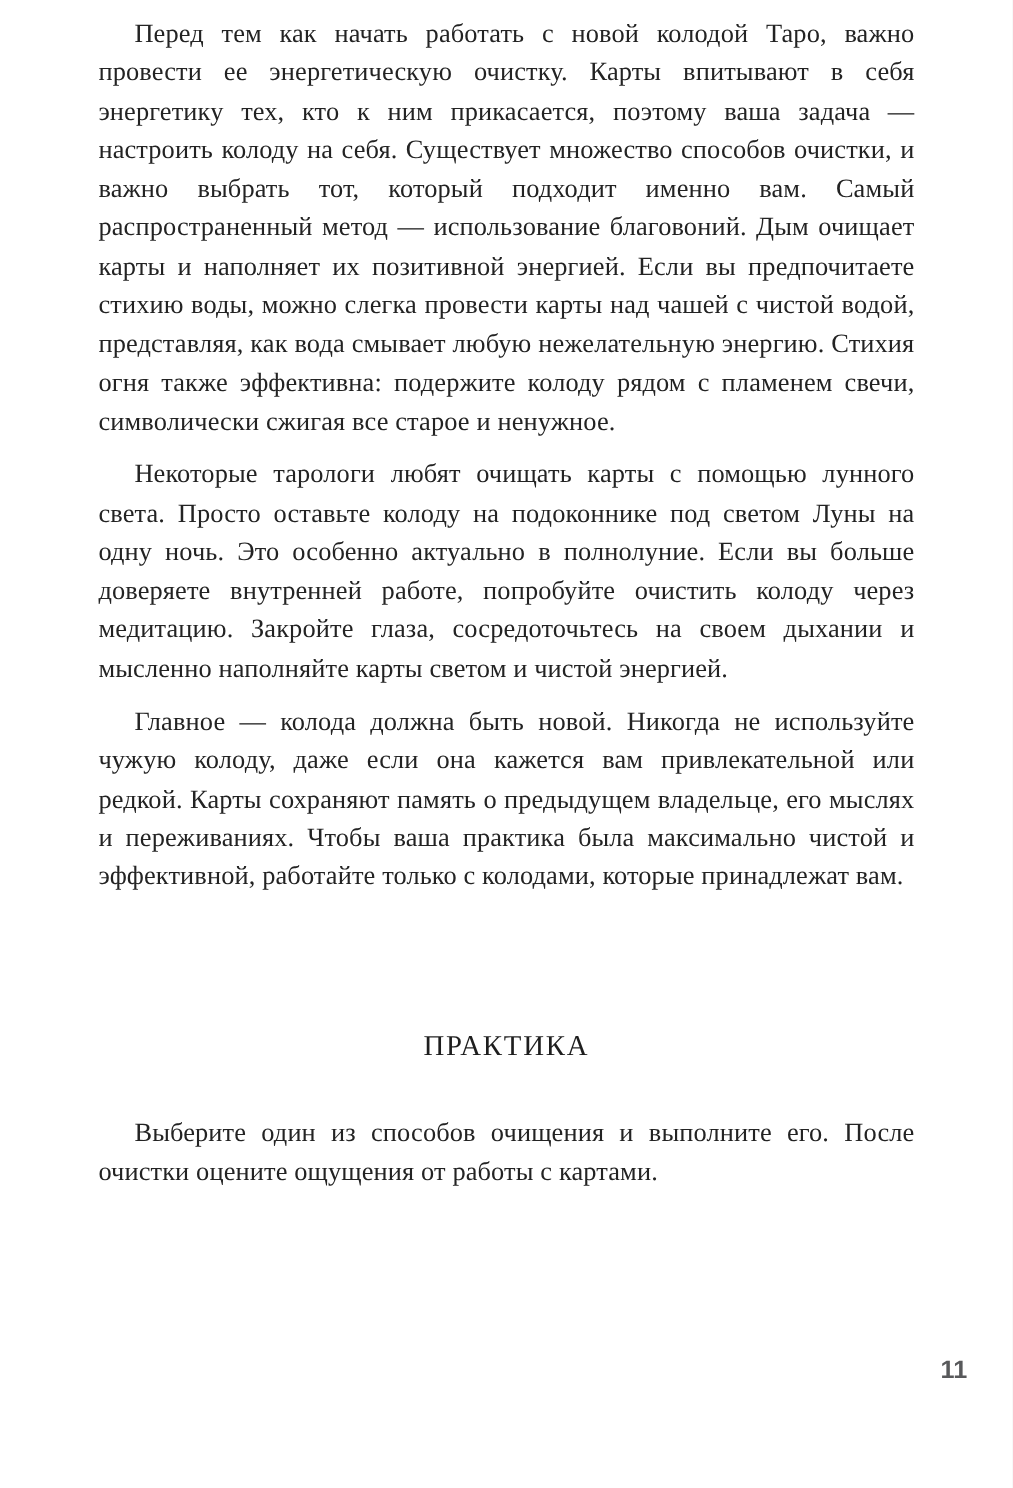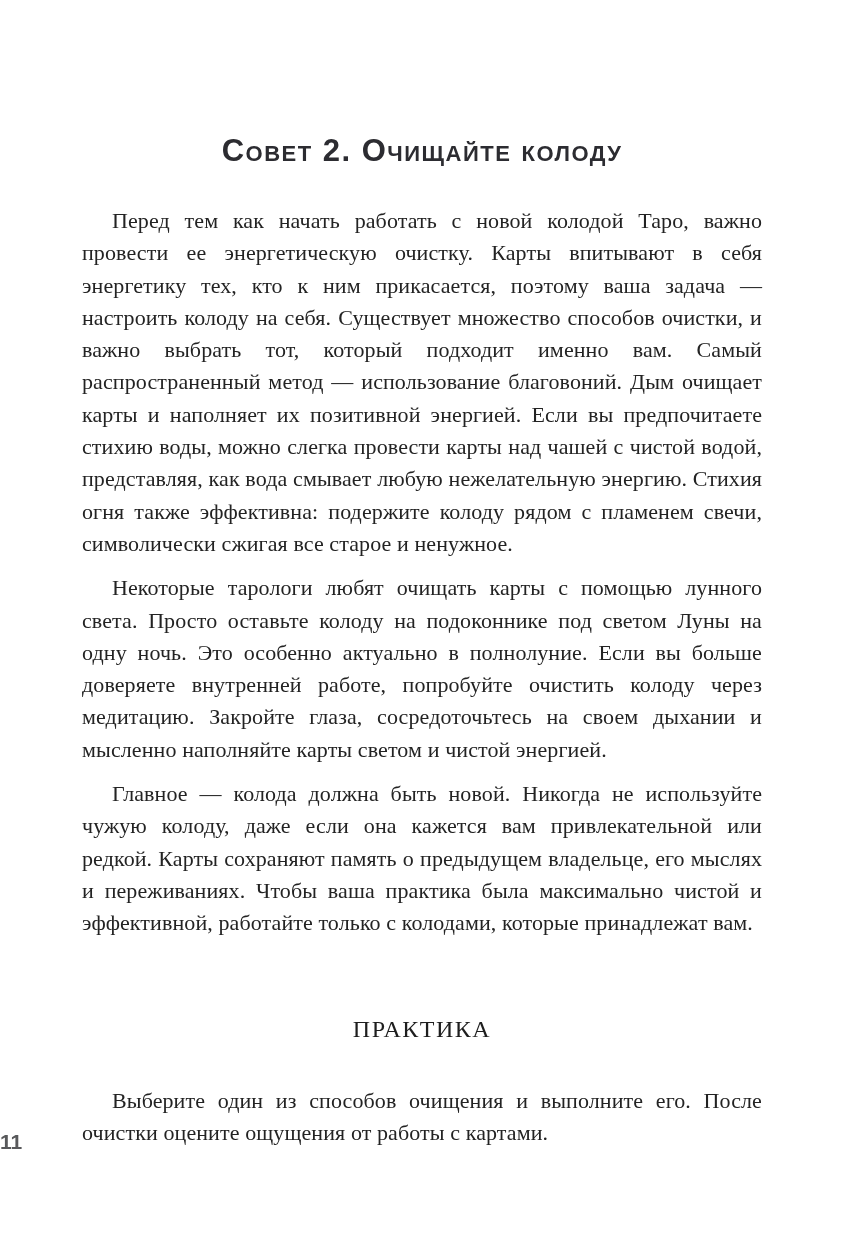--- a/index.html
+++ b/index.html
@@ -40,21 +40,21 @@
     margin: 12px;
     font-size: 22px;
     line-height: 32.3px;
     text-align: justify;
     text-indent: 30px;
     hyphens: auto;
     -webkit-hyphens: auto;
     letter-spacing: 0.1px;
   }
   .practice {
-    margin-top: 76px;
+    margin-top: 112px;
     text-align: center;
   }
   .practice-heading {
     margin: 0;
     font-size: 24px;
     font-weight: normal;
     letter-spacing: 1.5px;
     color: #1e1e1e;
   }
   .practice-subheading {
@@ -64,34 +64,33 @@
     color: #1e1e1e;
   }
   .practice-para {
     margin-top: 42px;
   }
   .page-number {
     position: absolute;
     left: 0;
     right: 38px;
     bottom: 86px;
-    text-align: left;
+    text-align: right;
     font-family: "Liberation Sans", sans-serif;
     font-weight: bold;
     font-size: 21px;
     color: #58595b;
   }
 </style>
 </head>
 <body>
 
 <div class="page">
   <div class="content">
 
-    <h1 class="chapter-title">Совет 2. Очищайте колоду</h1>
 
     <p class="body-para">Перед тем как начать работать с новой колодой Таро, важно провести ее энергетическую очистку. Карты впитывают в себя энергетику тех, кто к ним прикасается, поэтому ваша задача — настроить колоду на себя. Существует множество способов очистки, и важно выбрать тот, который подходит именно вам. Самый распространенный метод — использование благовоний. Дым очищает карты и наполняет их позитивной энергией. Если вы предпочитаете стихию воды, можно слегка провести карты над чашей с чистой водой, представляя, как вода смывает любую нежелательную энергию. Стихия огня также эффективна: подержите колоду рядом с пламенем свечи, символически сжигая все старое и ненужное.</p>
 
     <p class="body-para">Некоторые тарологи любят очищать карты с помощью лунного света. Просто оставьте колоду на подоконнике под светом Луны на одну ночь. Это особенно актуально в полнолуние. Если вы больше доверяете внутренней работе, попробуйте очистить колоду через медитацию. Закройте глаза, сосредоточьтесь на своем дыхании и мысленно наполняйте карты светом и чистой энергией.</p>
 
     <p class="body-para">Главное — колода должна быть новой. Никогда не используйте чужую колоду, даже если она кажется вам привлекательной или редкой. Карты сохраняют память о предыдущем владельце, его мыслях и переживаниях. Чтобы ваша практика была максимально чистой и эффективной, работайте только с колодами, которые принадлежат вам.</p>
 
     <div class="practice">
       <h2 class="practice-heading">ПРАКТИКА</h2>
     </div>

